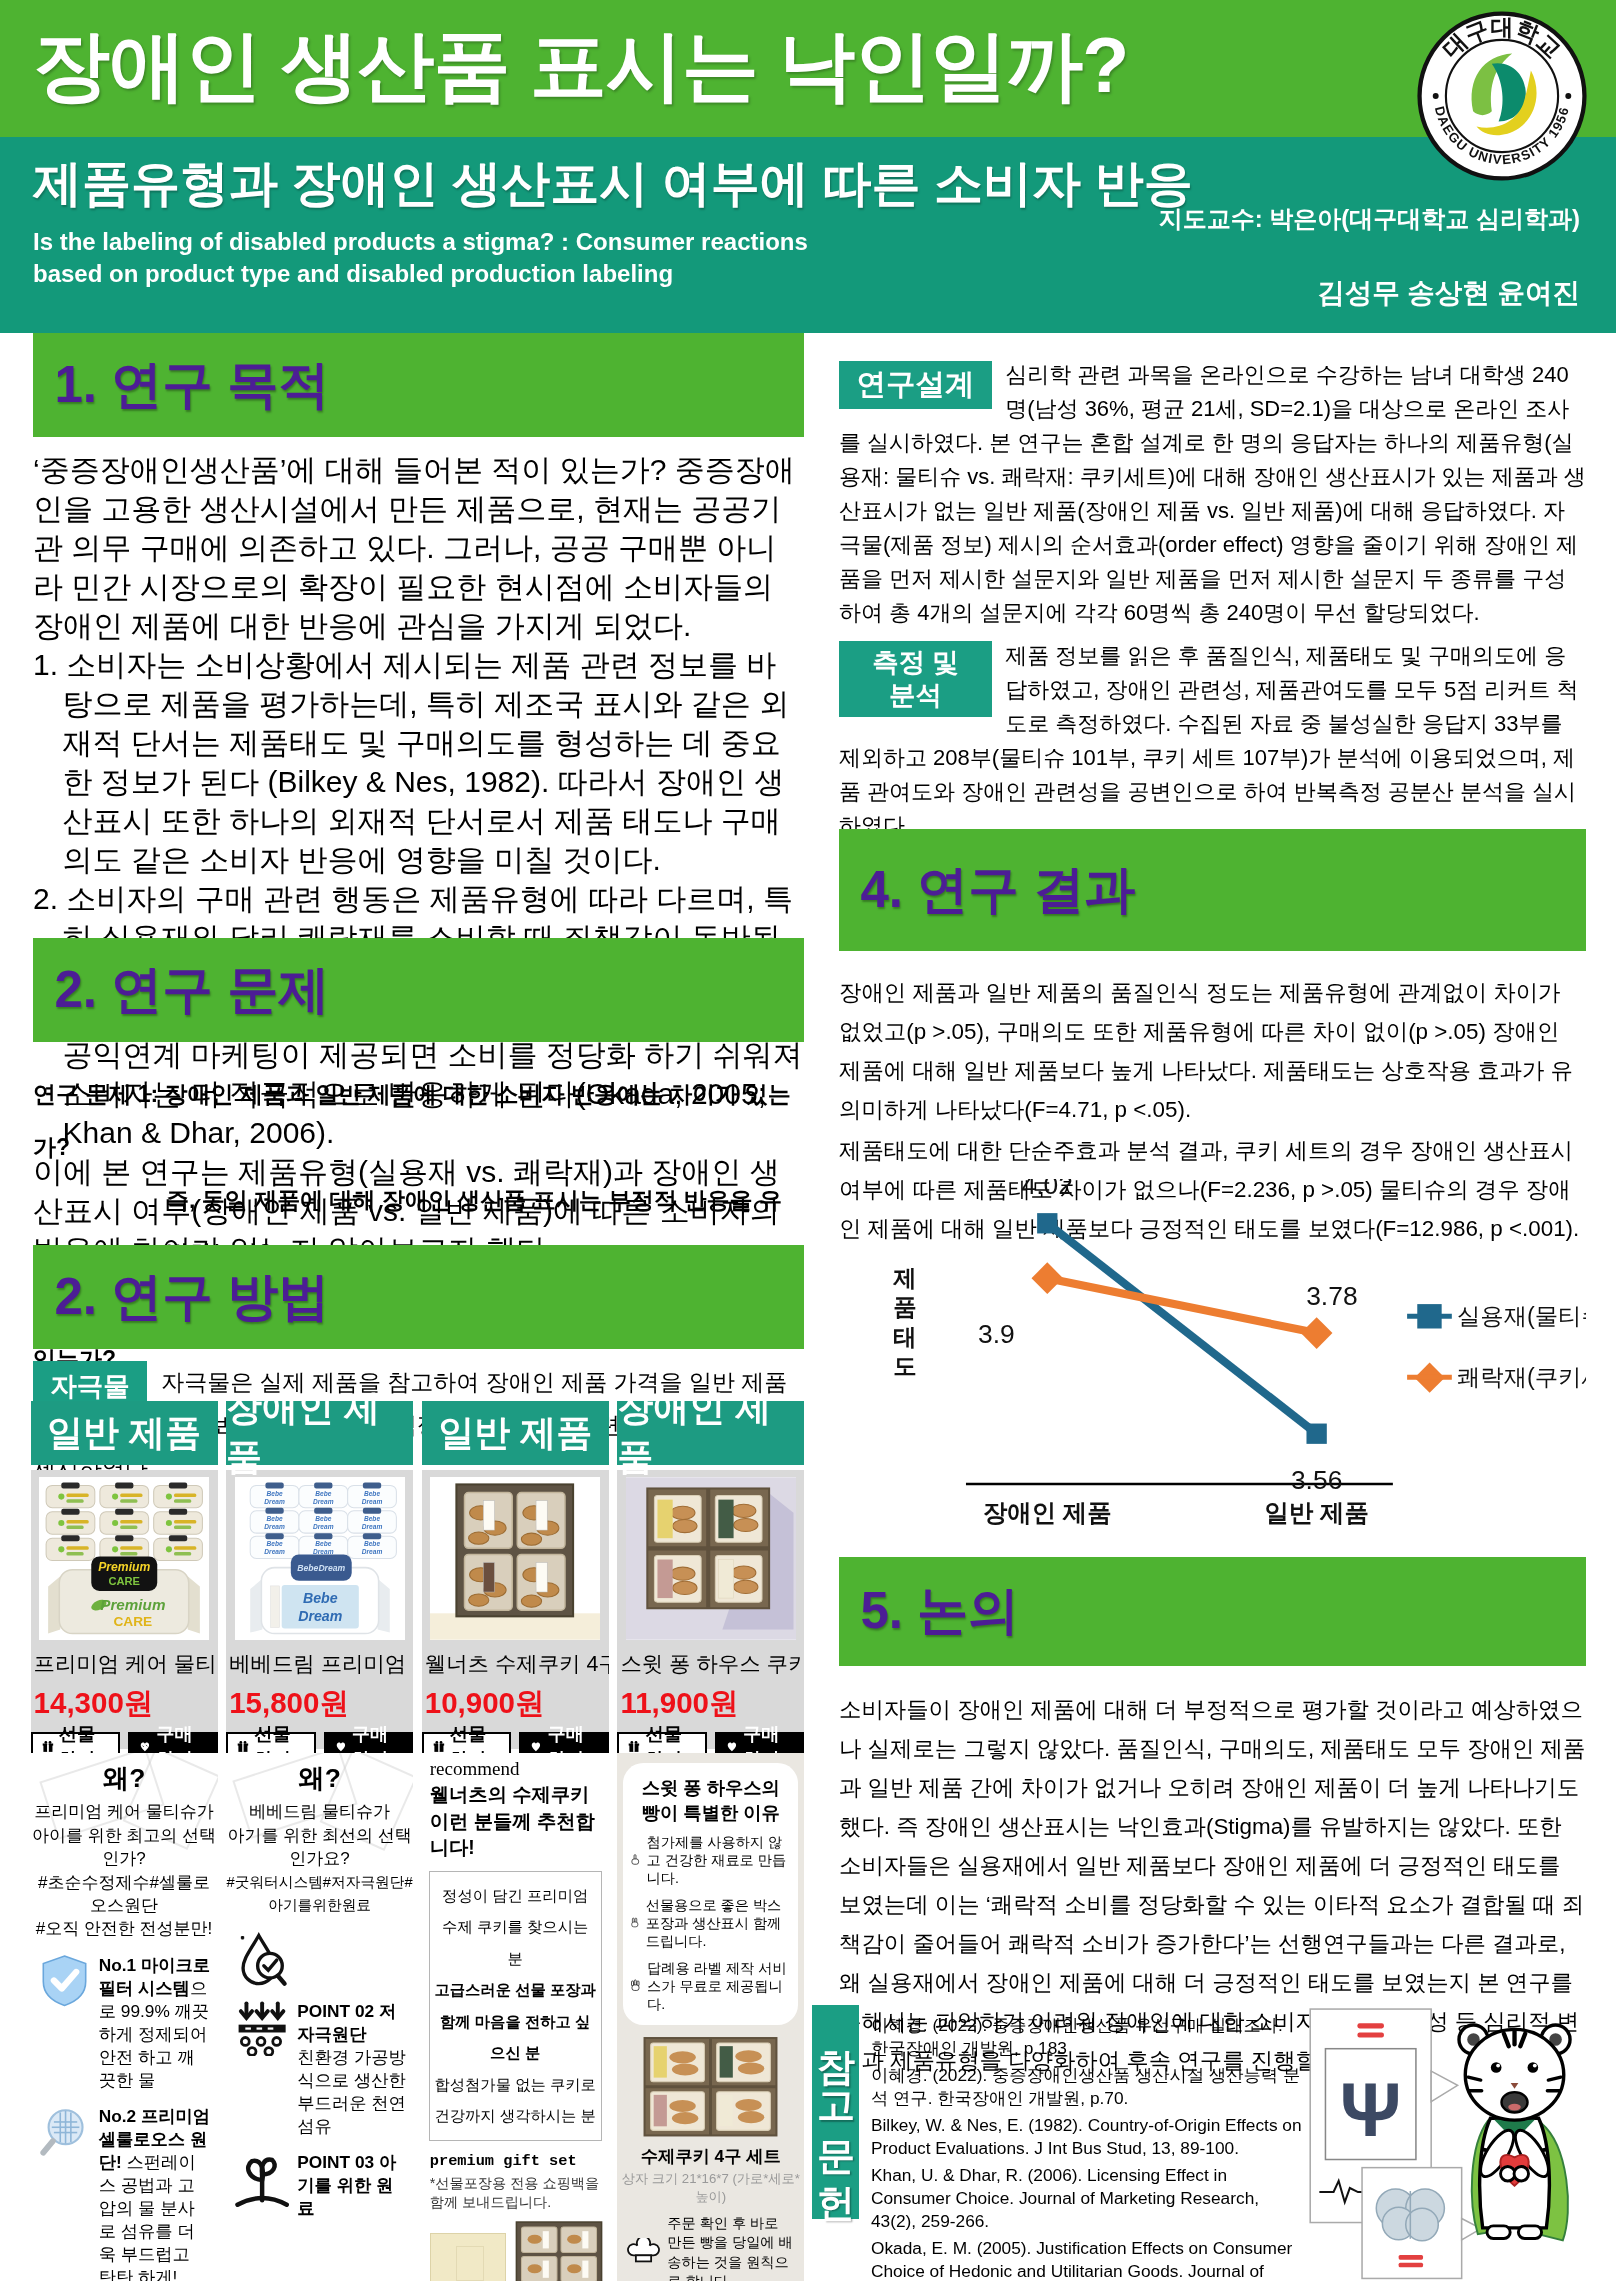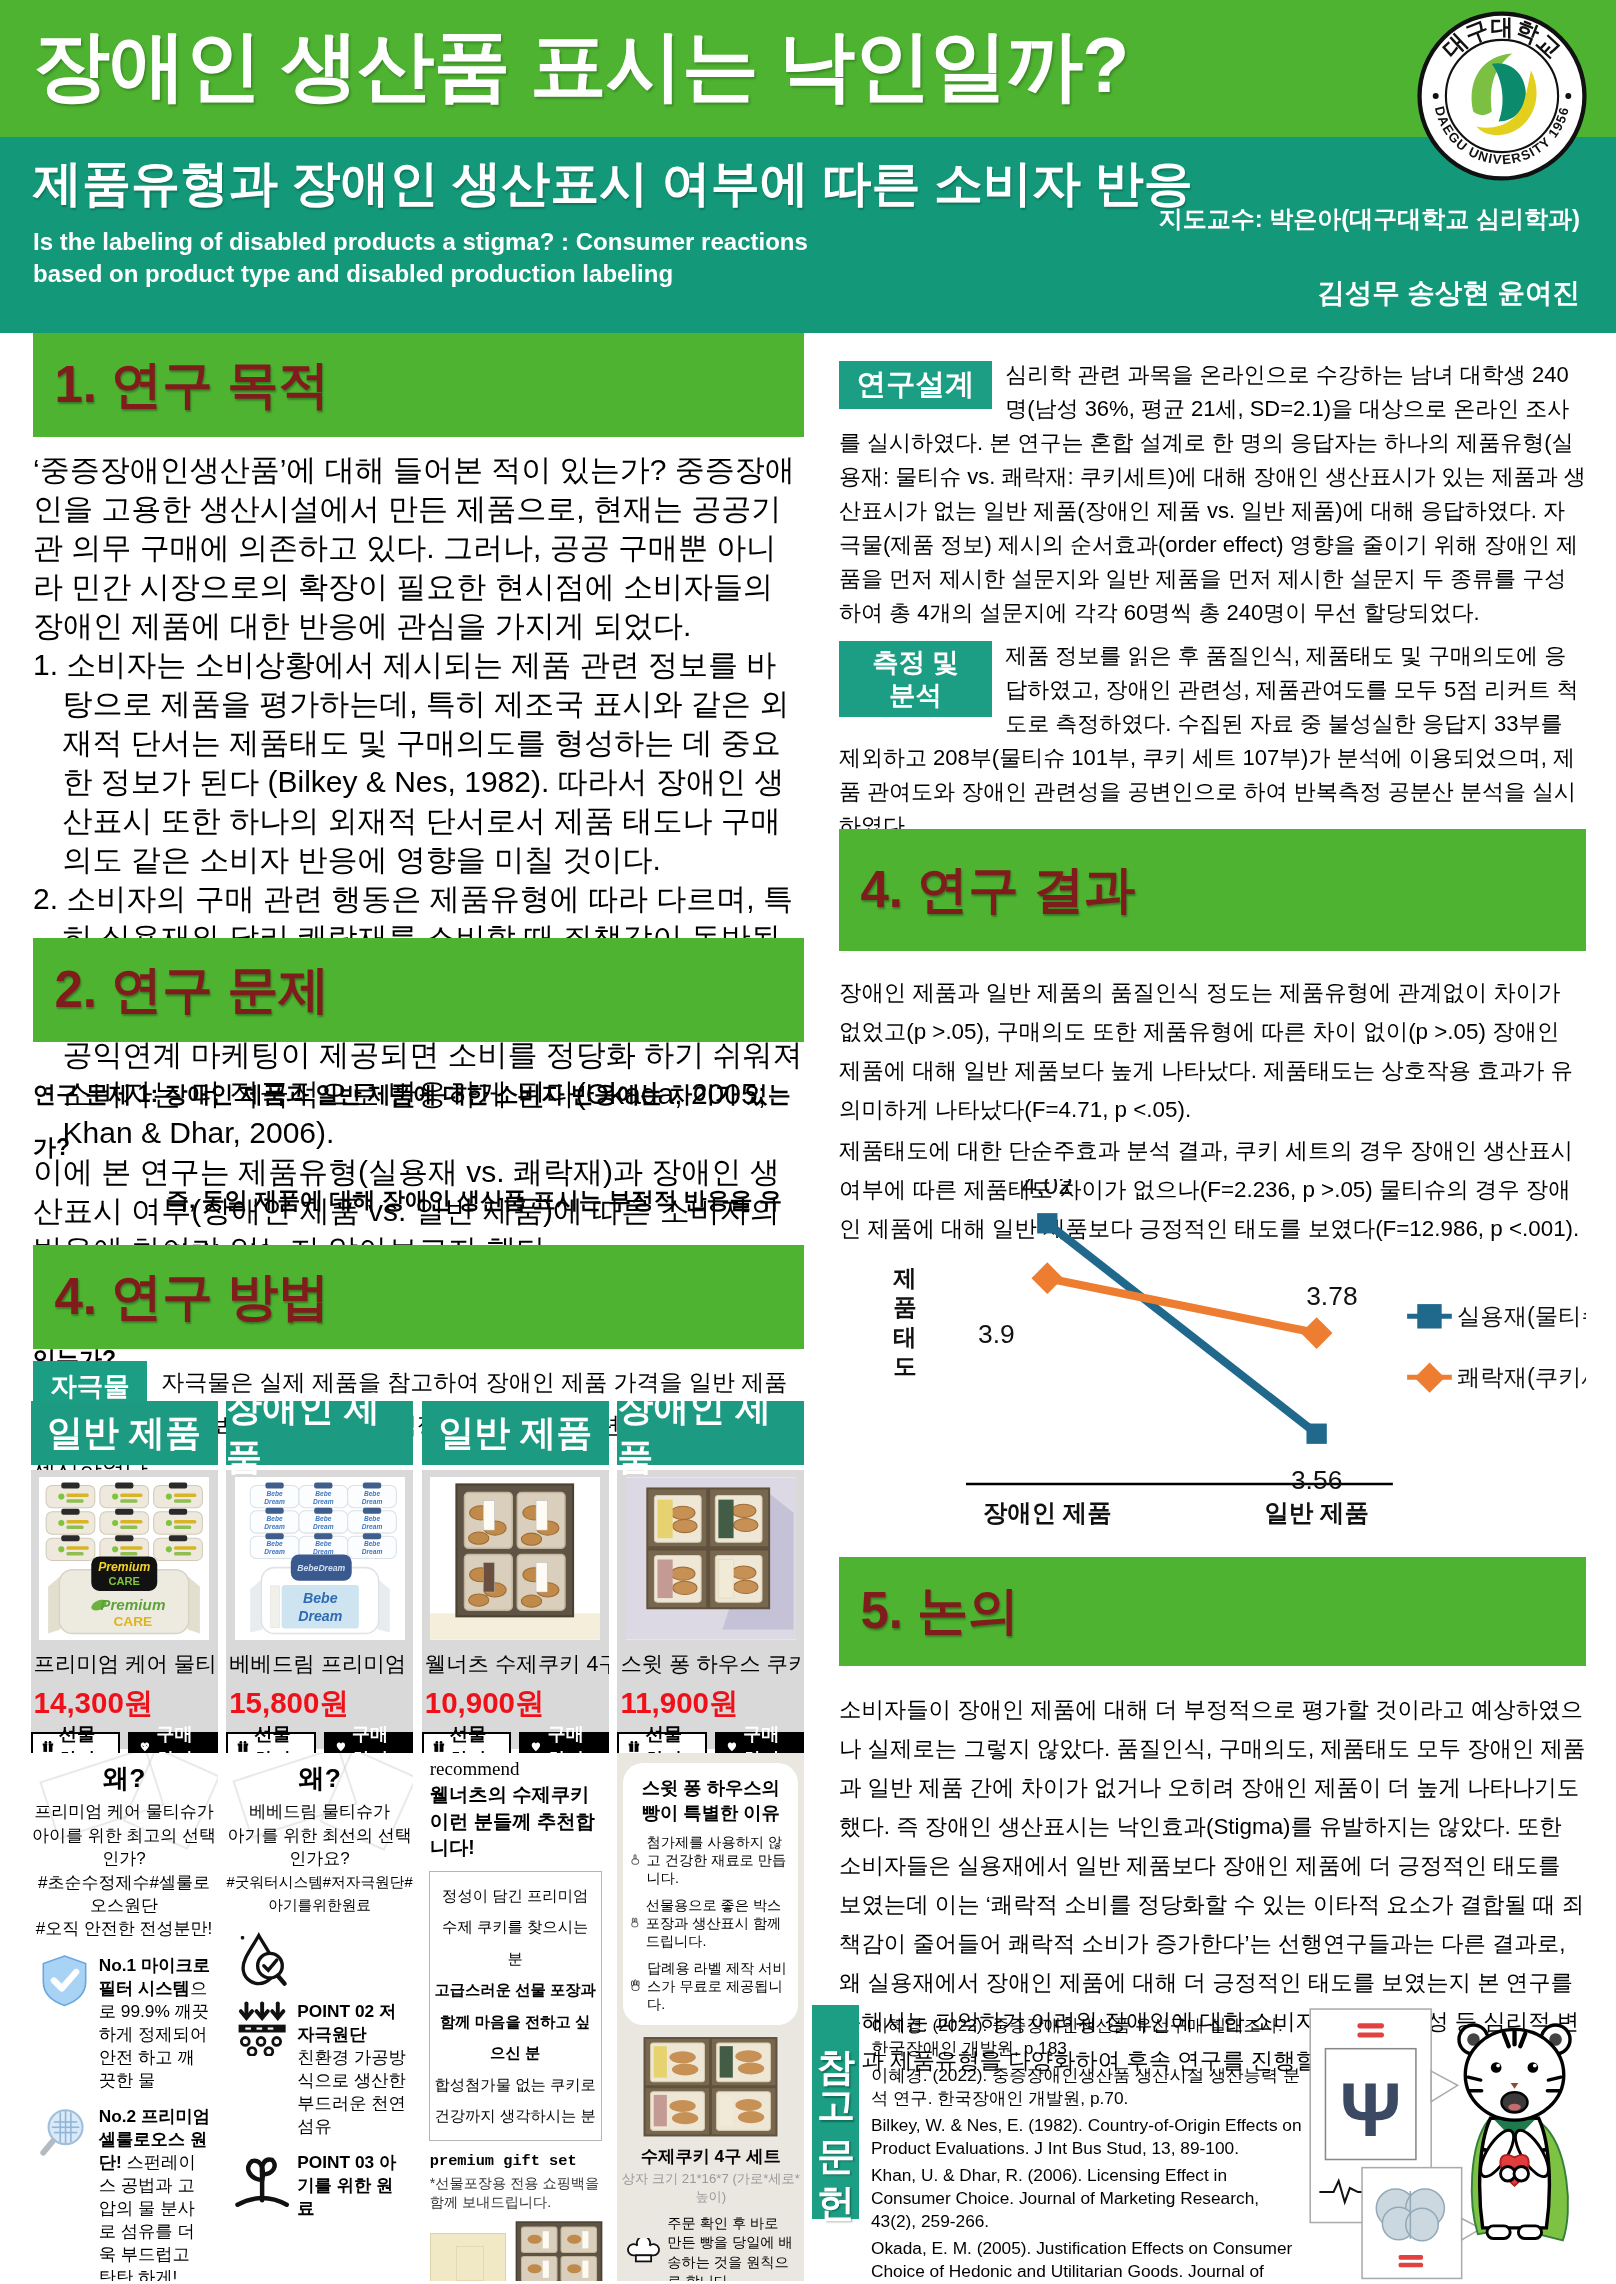--- a/index.html
+++ b/index.html
@@ -10,21 +10,21 @@
   
   .band-green { left:0; top:0; width:1616px; height:137px; background:#4eb331; }
   .band-teal  { left:0; top:137px; width:1616px; height:196px; background:#13997a; }
   .hero-title { left:33px; top:15.3px; font-size:77px; font-weight:800; color:#fff; letter-spacing:-1px; text-shadow:1.5px 2px 2.5px rgba(0,0,0,.25); }
   .hero-sub   { left:33px; top:151px; font-size:49px; font-weight:800; color:#fff; text-shadow:1px 1.5px 2px rgba(0,0,0,.25); }
   .hero-en    { left:33px; color:#fff; font-size:24px; font-weight:600; }
   .hero-adv   { right:36px; top:203px; color:#fff; font-size:24px; font-weight:700; text-align:right; }
   .hero-auth  { right:36px; top:275px; color:#fff; font-size:27.5px; font-weight:700; text-align:right; }
 
   
-  .sec-bar { width:771px; height:104px; background:#4eb331; color:#7f1d1d; font-size:51px; font-weight:800; display:flex; align-items:center; padding-left:21.4px; text-shadow:1px 1.5px 2px rgba(0,0,0,.3); }
+  .sec-bar { width:771px; height:104px; background:#4eb331; color:#4c1d95; font-size:51px; font-weight:800; display:flex; align-items:center; padding-left:21.4px; text-shadow:1px 1.5px 2px rgba(0,0,0,.3); }
 
   .body-text { font-size:30px; line-height:39px; color:#000; }
   .hang { padding-left:29.5px; text-indent:-29.5px; }
 
   .q-line { font-size:23px; line-height:53px; font-weight:600; }
   .q-indent { padding-left:133px; }
 
   .badge { background:#1b9e84; color:#fff; font-weight:700; display:flex; align-items:center; justify-content:center; }
 
   .rt-text { font-size:22px; line-height:34px; }
@@ -121,21 +121,21 @@
   <p>이에 본 연구는 제품유형(실용재 vs. 쾌락재)과 장애인 생산표시 여부(장애인 제품 vs. 일반 제품)에 따른 소비자의 반응에 차이가 있는지 알아보고자 했다.</p>
 </div>
 
 <div class="abs sec-bar" style="left:33px; top:938px;">2. 연구 문제</div>
 <div class="abs" style="left:33px; top:1068px; width:771px;">
   <div class="q-line">연구 문제 1: 장애인 제품과 일반 제품에 대한 소비자 반응에는 차이가 있는가?</div>
   <div class="q-line q-indent">즉, 동일 제품에 대해 장애인 생산품 표시는 부정적 반응을 유발하는가?</div>
   <div class="q-line">연구 문제 2: 제품유형에 따라 장애인 제품에 대한 소비자 반응에는 차이가 있는가?</div>
 </div>
 
-<div class="abs sec-bar" style="left:33px; top:1245px;">4. 연구 방법</div>
+<div class="abs sec-bar" style="left:33px; top:1245px;">2. 연구 방법</div>
 <div class="abs" style="left:33px; top:1361px; width:771px;">
   <div class="badge" style="float:left; width:114px; height:51px; font-size:26.4px; margin-right:14.2px;">자극물</div>
   <p style="font-size:23px; line-height:43px;">자극물은 실제 제품을 참고하여 장애인 제품 가격을 일반 제품 가격보다 약 10% 높게 책정하였고, 제품 관련 정보는 동등하게 제시하였다.</p>
 </div>
 
 <div class="abs prod-wrap">
 
   <div class="p-col">
     <div class="p-head">일반 제품</div>
     <div class="p-card">

